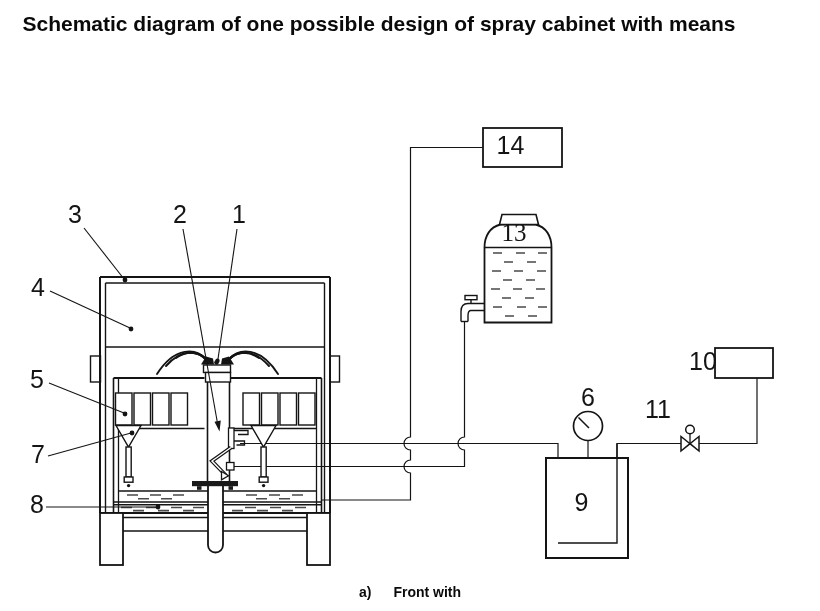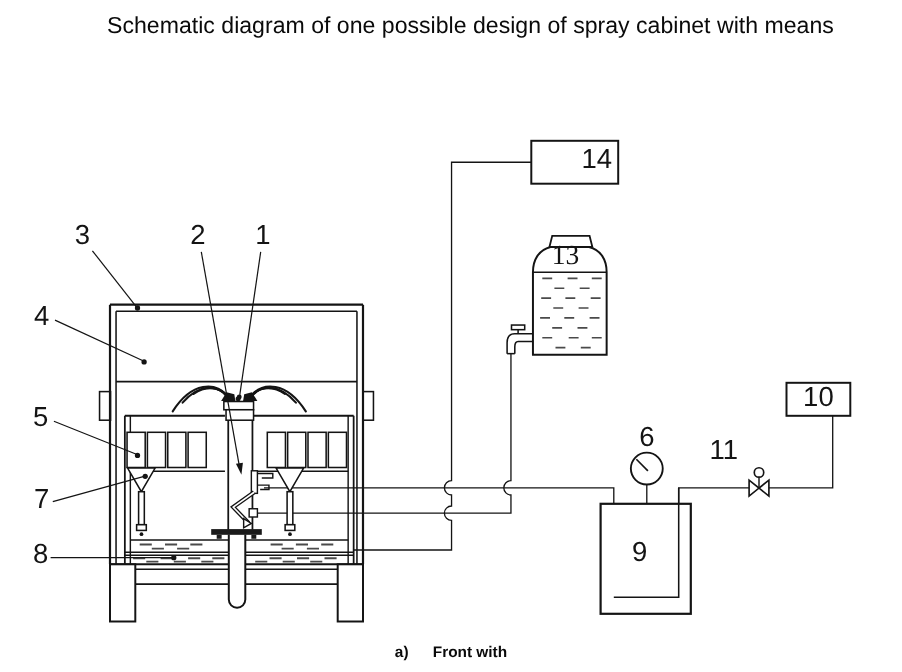--- a/index.html
+++ b/index.html
@@ -1,20 +1,20 @@
 <!DOCTYPE html>
 <html><head>
 <meta charset="utf-8">
 <style>
   html,body{margin:0;padding:0;background:#fff;}
   #page{position:relative;width:820px;height:611px;background:#ffffff;overflow:hidden;
         font-family:"Liberation Sans",sans-serif;color:#111;}
   #diagram-svg{position:absolute;left:0;top:0;}
-  .title-block{position:absolute;left:0;top:11px;width:758px;text-align:right;
-               font-weight:normal;font-size:21px;line-height:25px;color:#0a0a0a;}
+  .title-block{position:absolute;left:0;top:11px;width:758px;text-align:center;
+               font-weight:bold;font-size:21px;line-height:25px;color:#0a0a0a;}
   .num-label{position:absolute;font-size:25px;line-height:25px;font-weight:400;
              color:#141414;letter-spacing:0px;}
   .num-label.ctr{text-align:center;}
   .caption-block{position:absolute;left:0;top:584px;width:820px;display:flex;
                  justify-content:center;gap:22px;font-weight:bold;font-size:14px;color:#0a0a0a;}
 </style>
 </head>
 <body>
 
 <div id="page">
@@ -221,25 +221,25 @@
     </g>
   </svg>
 
   <span class="num-label" style="left:68px;top:202px;">3</span>
   <span class="num-label" style="left:173px;top:202px;">2</span>
   <span class="num-label" style="left:232px;top:202px;">1</span>
   <span class="num-label" style="left:31px;top:275px;">4</span>
   <span class="num-label" style="left:30px;top:367px;">5</span>
   <span class="num-label" style="left:31px;top:442px;">7</span>
   <span class="num-label" style="left:30px;top:492px;">8</span>
-  <span class="num-label ctr" style="left:483px;top:133px;width:55px;padding-left:32px;">14</span>
+  <span class="num-label ctr" style="left:483px;top:133px;width:55px;">14</span>
   <span class="num-label ctr" style="left:480px;top:220px;width:68px;font-family:Liberation Serif, serif;">13</span>
   <span class="num-label ctr" style="left:558px;top:385px;width:60px;">6</span>
   <span class="num-label ctr" style="left:628px;top:397px;width:60px;">11</span>
-  <span class="num-label ctr" style="left:715px;top:349px;width:58px;">10</span>
+  <span class="num-label ctr" style="left:674px;top:349px;width:58px;">10</span>
   <span class="num-label ctr" style="left:546px;top:490px;width:71px;">9</span>
 
   <div class="caption-block">
     <span>a)</span>
     <span>Front with</span>
   </div>
 
 </div>
 
 </body></html>

